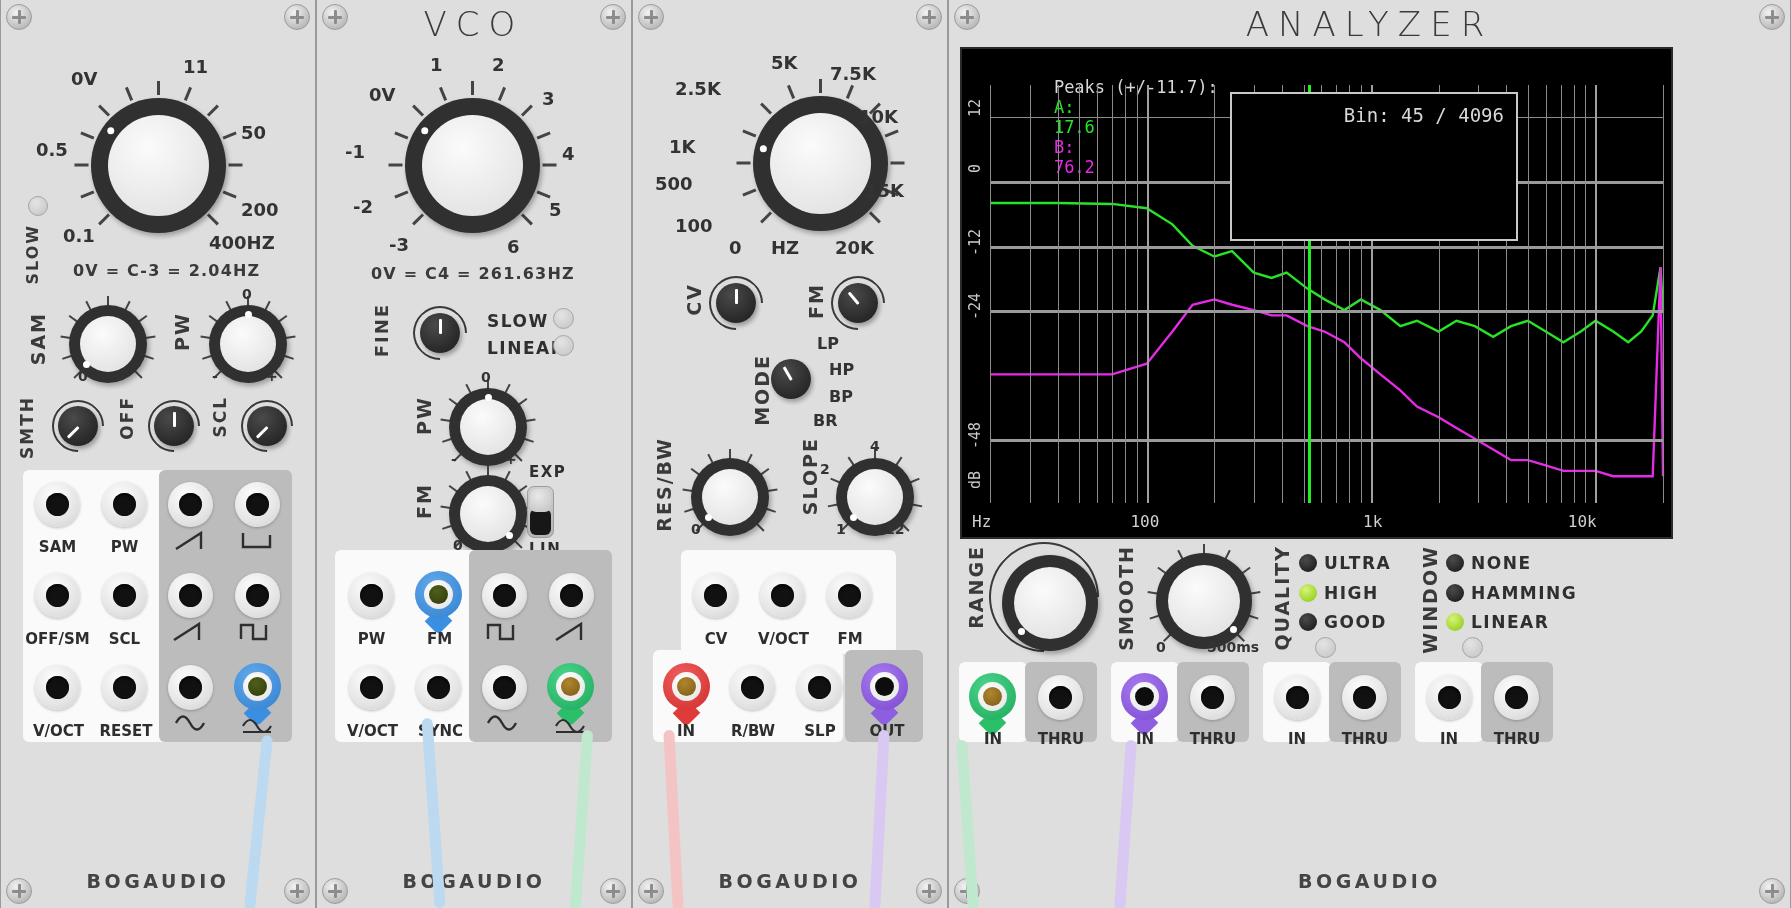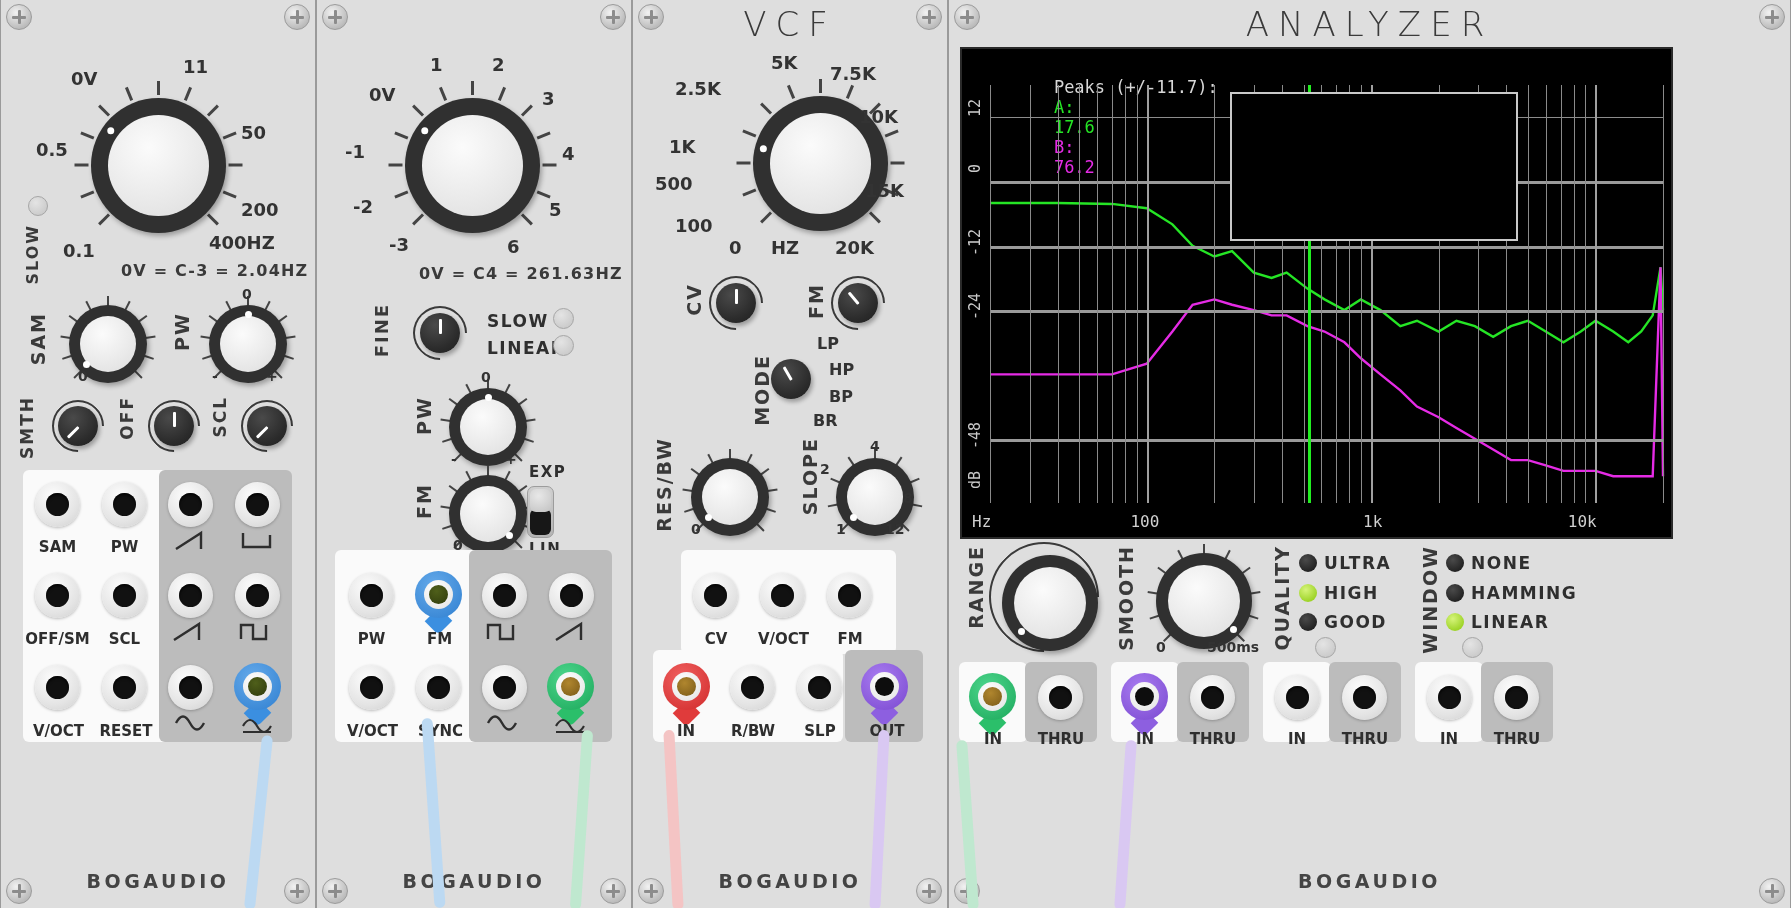--- a/index.html
+++ b/index.html
@@ -49,21 +49,21 @@
           background:#fff; margin-left:-1.5px; transform-origin:50% 100%; border-radius:1px; }
   .arcring { position:absolute; border:2px solid #3a3a3a; border-radius:50%;
           border-color:#3a3a3a transparent #3a3a3a #3a3a3a; }
 
   .ktick { position:absolute; width:2px; height:9px; background:#444; transform-origin:50% 100%; }
   .klabel { position:absolute; font-size:18px; font-weight:700; color:#333; white-space:nowrap; }
   .klabel-s { position:absolute; font-size:14px; font-weight:700; color:#333; white-space:nowrap; }
   .vlabel { position:absolute; font-size:19px; font-weight:700; color:#3a3a3a;
             writing-mode:vertical-rl; transform:rotate(180deg); letter-spacing:2px; }
   .ptext { position:absolute; font-size:17px; font-weight:700; color:#3a3a3a;
-           letter-spacing:1.2px; white-space:nowrap;margin-left:48px; }
+           letter-spacing:1.2px; white-space:nowrap; }
 
   
   .jackpanel { position:absolute; border-radius:6px; }
   .jp-light { background:#fafafa; }
   .jp-dark  { background:#bcbcbc; }
   .jack { position:absolute; width:45px; height:45px; border-radius:50%;
           background:radial-gradient(circle at 40% 32%, #fdfdfd, #e4e4e4 62%, #cfcfcf);
           box-shadow:0 1px 3px rgba(0,0,0,.25); }
   .jack .hole { position:absolute; left:11px; top:11px; width:23px; height:23px;
           border-radius:50%; background:#111;
@@ -151,21 +151,21 @@
       </div>
     <div class="knob knob-big" style="left:90px; top:98px;">
       <div class="face"></div>
       <div class="ptr" id="lfo-freq-ptr" style="transform: translate(-47.732px, -34.6793px);"></div>
     </div>
     <div class="klabel" style="left:70px; top:68px;">0V</div>
     <div class="klabel" style="left:182px; top:56px;">11</div>
     <div class="klabel" style="left:240px; top:122px;">50</div>
     <div class="klabel" style="left:240px; top:199px;">200</div>
     <div class="klabel" style="left:208px; top:232px;">400HZ</div>
-    <div class="klabel" style="left:62px; top:240px;">0.1</div>
+    <div class="klabel" style="left:62px; top:225px;">0.1</div>
     <div class="klabel" style="left:35px; top:139px;">0.5</div>
 
     <div class="ledbtn" style="left:27px; top:196px; width:20px; height:20px;"></div>
     <div class="vlabel" style="left:22px; top:224px; font-size:16px;">SLOW</div>
 
     <div class="ptext" style="left:72px; top:261px; font-size:16px;">0V = C-3 = 2.04HZ</div>
 
     <div id="lfo-sam-ticks">
         <div class="ktick" style="width: 2px; height: 10px; left: 106px; top: 296px; transform-origin: 50% 48px; transform: rotate(-135deg);"></div>
         <div class="ktick" style="width: 2px; height: 10px; left: 106px; top: 296px; transform-origin: 50% 48px; transform: rotate(-108deg);"></div>
@@ -299,20 +299,21 @@
       </svg>
 
     <div class="brand">BOGAUDIO</div>
   </div>
 
   <div class="module mod-vco">
     <div class="screw sc-tl"></div>
     <div class="screw sc-tr"></div>
     <div class="screw sc-bl"></div>
     <div class="screw sc-br"></div>
+    <div class="mtitle">VCO</div>
 
     <div id="vco-freq-ticks">
         <div class="ktick" style="width: 3px; height: 14px; left: 153.5px; top: 81px; transform-origin: 50% 84px; transform: rotate(-135deg);"></div>
         <div class="ktick" style="width: 3px; height: 14px; left: 153.5px; top: 81px; transform-origin: 50% 84px; transform: rotate(-112.5deg);"></div>
         <div class="ktick" style="width: 3px; height: 14px; left: 153.5px; top: 81px; transform-origin: 50% 84px; transform: rotate(-90deg);"></div>
         <div class="ktick" style="width: 3px; height: 14px; left: 153.5px; top: 81px; transform-origin: 50% 84px; transform: rotate(-67.5deg);"></div>
         <div class="ktick" style="width: 3px; height: 14px; left: 153.5px; top: 81px; transform-origin: 50% 84px; transform: rotate(-45deg);"></div>
         <div class="ktick" style="width: 3px; height: 14px; left: 153.5px; top: 81px; transform-origin: 50% 84px; transform: rotate(-22.5deg);"></div>
         <div class="ktick" style="width: 3px; height: 14px; left: 153.5px; top: 81px; transform-origin: 50% 84px; transform: rotate(0deg);"></div>
         <div class="ktick" style="width: 3px; height: 14px; left: 153.5px; top: 81px; transform-origin: 50% 84px; transform: rotate(22.5deg);"></div>
@@ -455,21 +456,20 @@
       </svg>
 
     <div class="brand">BOGAUDIO</div>
   </div>
 
   <div class="module mod-vcf">
     <div class="screw sc-tl"></div>
     <div class="screw sc-tr"></div>
     <div class="screw sc-bl"></div>
     <div class="screw sc-br"></div>
-    <div class="mtitle">VCF</div>
 
     <div id="vcf-freq-ticks">
         <div class="ktick" style="width: 3px; height: 14px; left: 185.5px; top: 79px; transform-origin: 50% 84px; transform: rotate(-135deg);"></div>
         <div class="ktick" style="width: 3px; height: 14px; left: 185.5px; top: 79px; transform-origin: 50% 84px; transform: rotate(-112.5deg);"></div>
         <div class="ktick" style="width: 3px; height: 14px; left: 185.5px; top: 79px; transform-origin: 50% 84px; transform: rotate(-90deg);"></div>
         <div class="ktick" style="width: 3px; height: 14px; left: 185.5px; top: 79px; transform-origin: 50% 84px; transform: rotate(-67.5deg);"></div>
         <div class="ktick" style="width: 3px; height: 14px; left: 185.5px; top: 79px; transform-origin: 50% 84px; transform: rotate(-45deg);"></div>
         <div class="ktick" style="width: 3px; height: 14px; left: 185.5px; top: 79px; transform-origin: 50% 84px; transform: rotate(-22.5deg);"></div>
         <div class="ktick" style="width: 3px; height: 14px; left: 185.5px; top: 79px; transform-origin: 50% 84px; transform: rotate(0deg);"></div>
         <div class="ktick" style="width: 3px; height: 14px; left: 185.5px; top: 79px; transform-origin: 50% 84px; transform: rotate(22.5deg);"></div>
@@ -665,20 +665,21 @@
           <div class="ylab" style="top: 373.385px;">-48</div>
           <div class="ylab" style="top: 422.4px;">dB</div>
         </div>
       <div id="xaxis">
           <div class="xlab" style="left: 10px;">Hz</div>
           <div class="xlab" style="left: 168.433px;">100</div>
           <div class="xlab" style="left: 401.1px;">1k</div>
           <div class="xlab" style="left: 605.767px;">10k</div>
         </div>
       <div id="tooltip">
+        <div>Bin: 45 / 4096</div>
       </div>
     </div>
 
     <div class="vlabel" style="left:16px; top:545px;">RANGE</div>
     <div class="arcring" style="left:40px; top:542px; width:110px; height:110px; transform:rotate(45deg);"></div>
     <div class="knob knob-big" style="left:53px; top:555px; width:96px; height:96px;">
       <div class="face" style="left:12px; top:12px; width:72px; height:72px;"></div>
       <div class="ptr" style="transform:translate(-29px,28px);"></div>
     </div>
 

